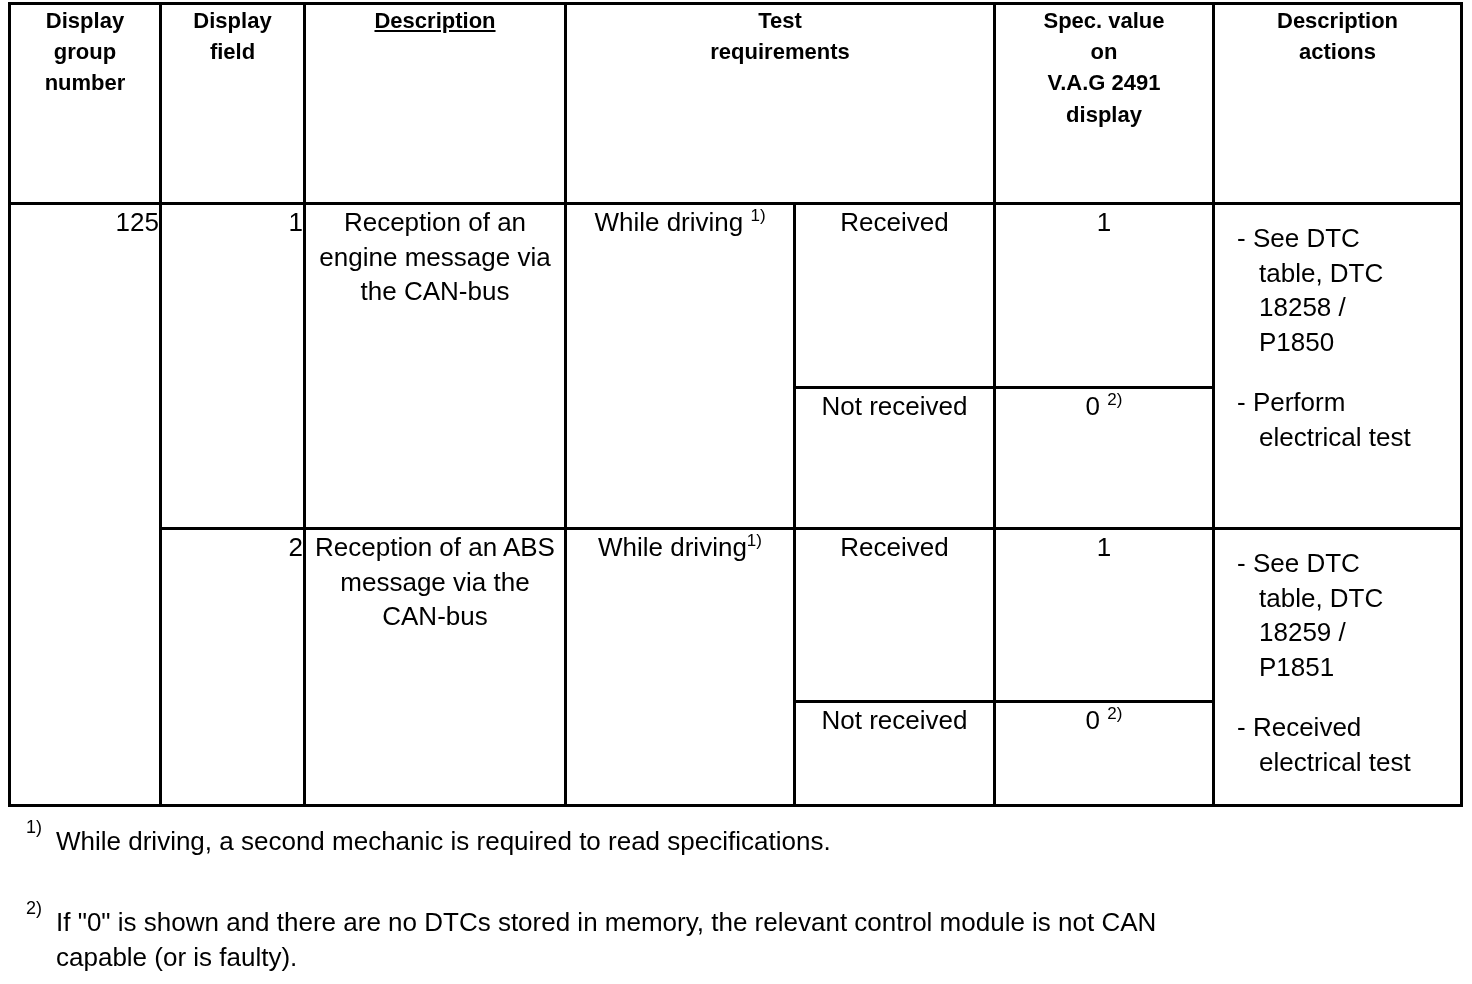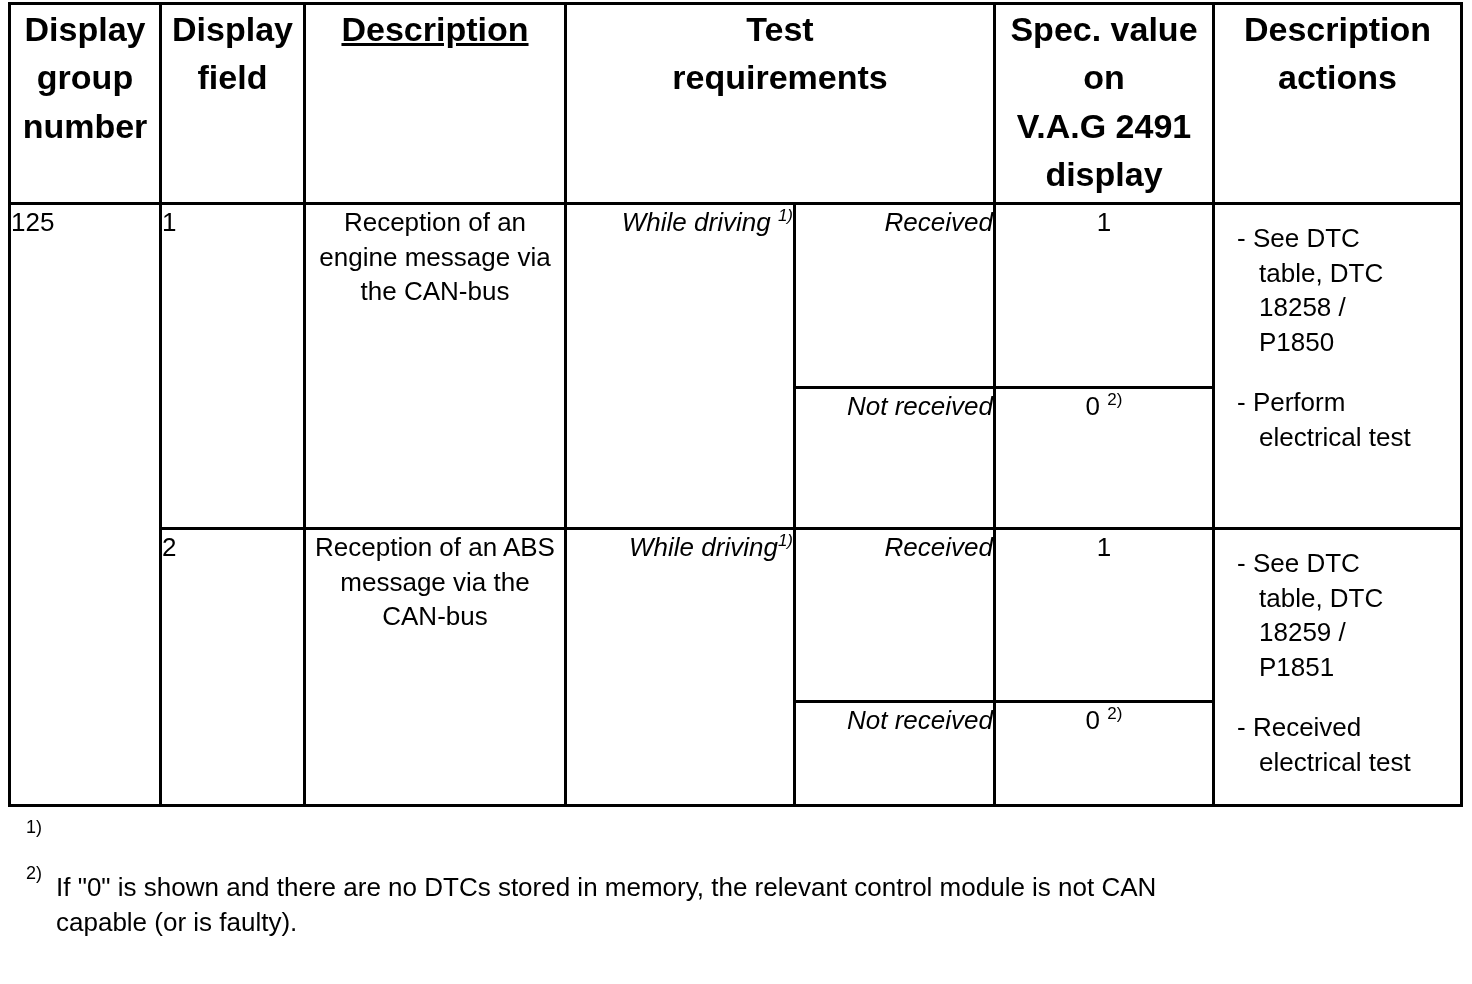--- a/index.html
+++ b/index.html
@@ -44,46 +44,45 @@
   .col-desc   { width: 261px; }
   .col-test   { width: 229px; }
   .col-state  { width: 200px; }
   .col-spec   { width: 219px; }
   .col-corr   { width: 248px; }
 
   
   .hdr {
     height: 197px;
     text-align: center;
-    font-size: 34px;
+    font-size: 22px;
     font-weight: bold;
     line-height: 1.42;
     padding-top: 8px;
     vertical-align: top;
   }
 
   
   .cell {
     font-size: 26px;
     line-height: 1.33;
   }
   .cell-center-mid {
-    text-align: left;
-    vertical-align: middle;
-  }
-  .cell-left-top {
-    text-align: center;
-    vertical-align: top;
-    padding: 22px 0 0 27px;
-  }
-  .cell-left-mid {
     text-align: right;
     vertical-align: middle;
+  }
+  .cell-left-top {
+    text-align: center;
+    vertical-align: top;
+    padding: 22px 0 0 27px;
+  }
+  .cell-left-mid {
+    text-align: center;
+    vertical-align: middle;
     padding-left: 21px;
-    font-style: italic;
   }
   .cell-center-top {
     text-align: center;
     vertical-align: top;
     padding-top: 14px;
   }
 
   .sup {
     font-size: 17px;
     vertical-align: super;
@@ -227,20 +226,21 @@
           <span>0 </span><span class="sup">2)</span>
         </td>
       </tr>
 
     </tbody>
   </table>
 
   <div class="footnotes">
     <div class="footnote">
       <span class="fn-mark">1)</span>
+      <span style="white-space: pre-line;">While driving, a second mechanic is required to read specifications.</span>
     </div>
     <div class="footnote">
       <span class="fn-mark">2)</span>
       <span style="white-space: pre-line;">If "0" is shown and there are no DTCs stored in memory, the relevant control module is not CAN
   capable (or is faulty).</span>
     </div>
   </div>
 
 </div>
 

